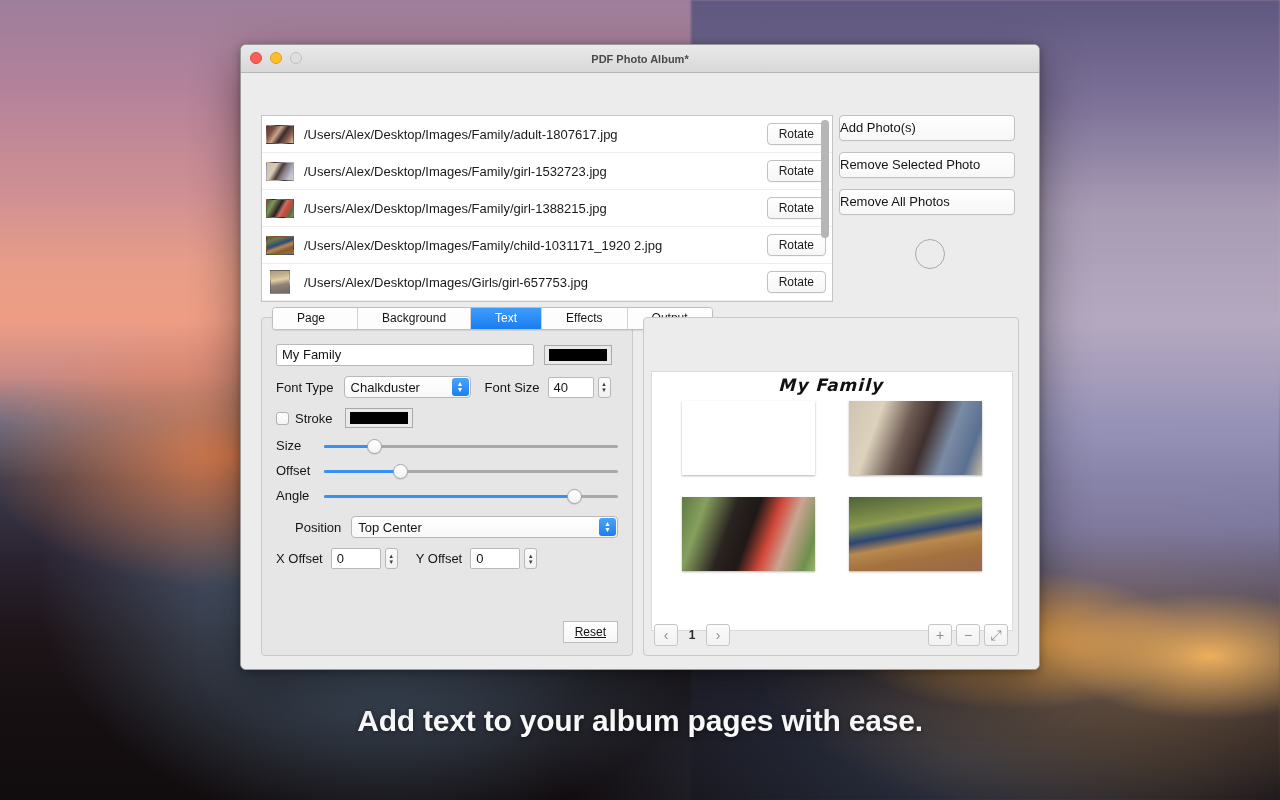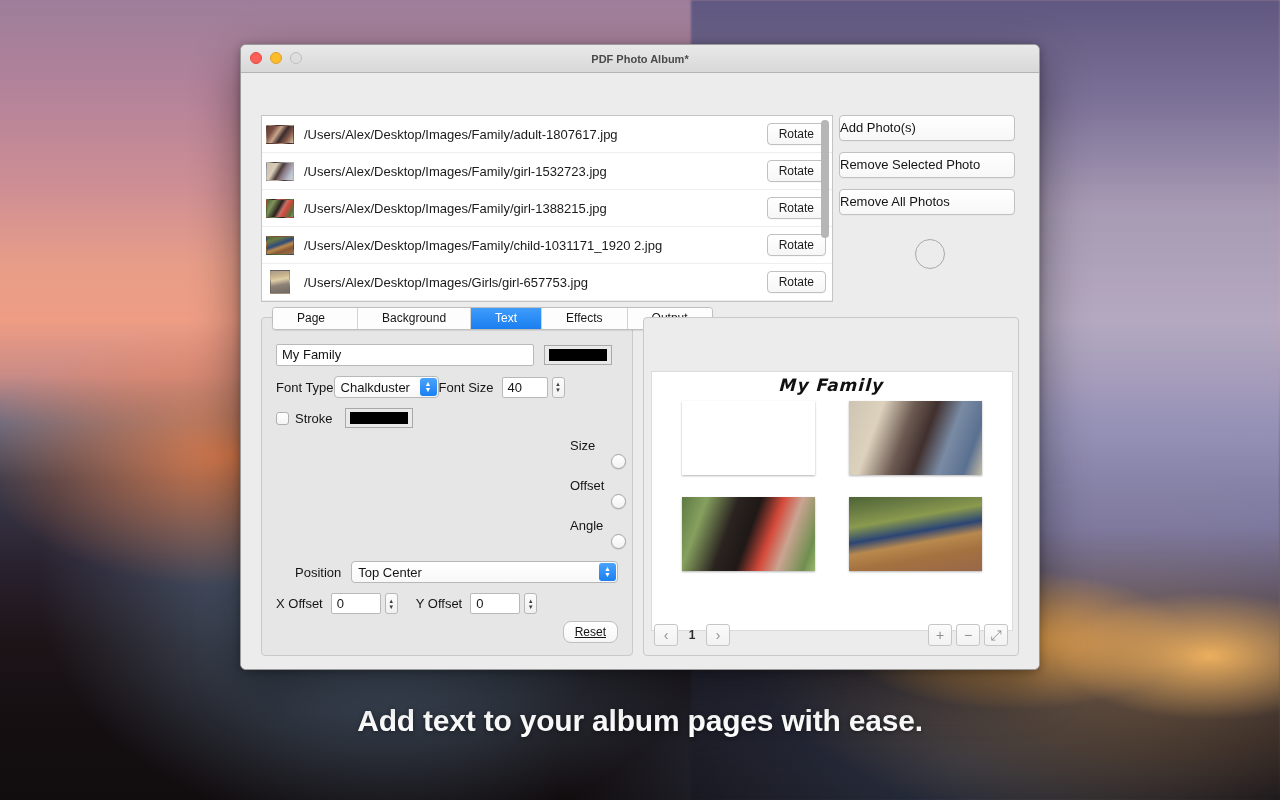--- a/index.html
+++ b/index.html
@@ -279,21 +279,21 @@
     right: 1px; top: 1px;
     width: 17px; height: 18px;
     background: linear-gradient(to bottom,#4aa4fc,#1b7ff1);
     border-radius: 3px;
     display: flex; flex-direction: column;
     align-items: center; justify-content: center;
     color: #ffffff;
     font-size: 7px;
     line-height: 6px;
   }
-  #fonttype-combo { width: 105px; }
+  #fonttype-combo { width: 127px; margin-left: 10px; }
   #position-combo { width: 278px; margin-left: 10px; }
 
   .numfield {
     height: 21px;
     background: #ffffff;
     border: 1px solid #b9b9b9;
     border-radius: 2px;
     font-size: 13px;
     color: #151515;
     padding: 0 5px;
@@ -313,21 +313,21 @@
   }
 
   .checkbox {
     width: 13px; height: 13px;
     background: linear-gradient(to bottom,#ffffff,#f4f4f4);
     border: 1px solid #b0b0b0;
     border-radius: 3px;
     margin-right: 6px;
   }
 
-  .slider-row { display: flex; align-items: flex-end; margin-bottom: 9px; flex-direction: column; }
+  .slider-row { display: flex; align-items: flex-start; margin-bottom: 9px; }
   .slider-label { font-size: 13px; color: #151515; width: 48px; }
   .slider {
     position: relative;
     height: 16px;
     flex: 1 1 auto;
   }
   .slider .track {
     position: absolute;
     left: 0; right: 0; top: 7px;
     height: 3px; border-radius: 2px;
@@ -350,21 +350,21 @@
     box-shadow: 0 0.5px 1px rgba(0,0,0,0.2);
   }
 
   #reset-btn {
     position: absolute;
     right: 14px; bottom: 12px;
     font-size: 12px;
     color: #141414;
     background: linear-gradient(to bottom,#ffffff,#f6f6f6);
     border: 1px solid #bfbfbf;
-    border-radius: 8px;
+    border-radius: 0;
     padding: 3px 11px;
     text-decoration: underline;
   }
 
   
   #preview {
     flex: 1 1 auto;
     background: #ececec;
     border: 1px solid #c9c9c9;
     border-radius: 4px;
@@ -508,21 +508,21 @@
             <span style="background:#000000"></span>
           </div>
         </div>
 
         <div class="row">
           <span class="lbl">Font Type</span>
           <div class="combo" id="fonttype-combo">
             <span>Chalkduster</span>
             <span class="combo-arrow">▲<br>▼</span>
           </div>
-          <span class="lbl" style="">Font Size</span>
+          <span class="lbl" style="margin-left:14px;">Font Size</span>
           <div class="numfield" style="width:46px;margin-left:8px;">40</div>
           <div class="stepper">▲<br>▼</div>
         </div>
 
         <div class="row" style="margin-top:4px;">
           <span class="checkbox"></span>
           <span class="lbl">Stroke</span>
           <div class="color-well" style="margin-left:12px;">
             <span style="background:#000000"></span>
           </div>

